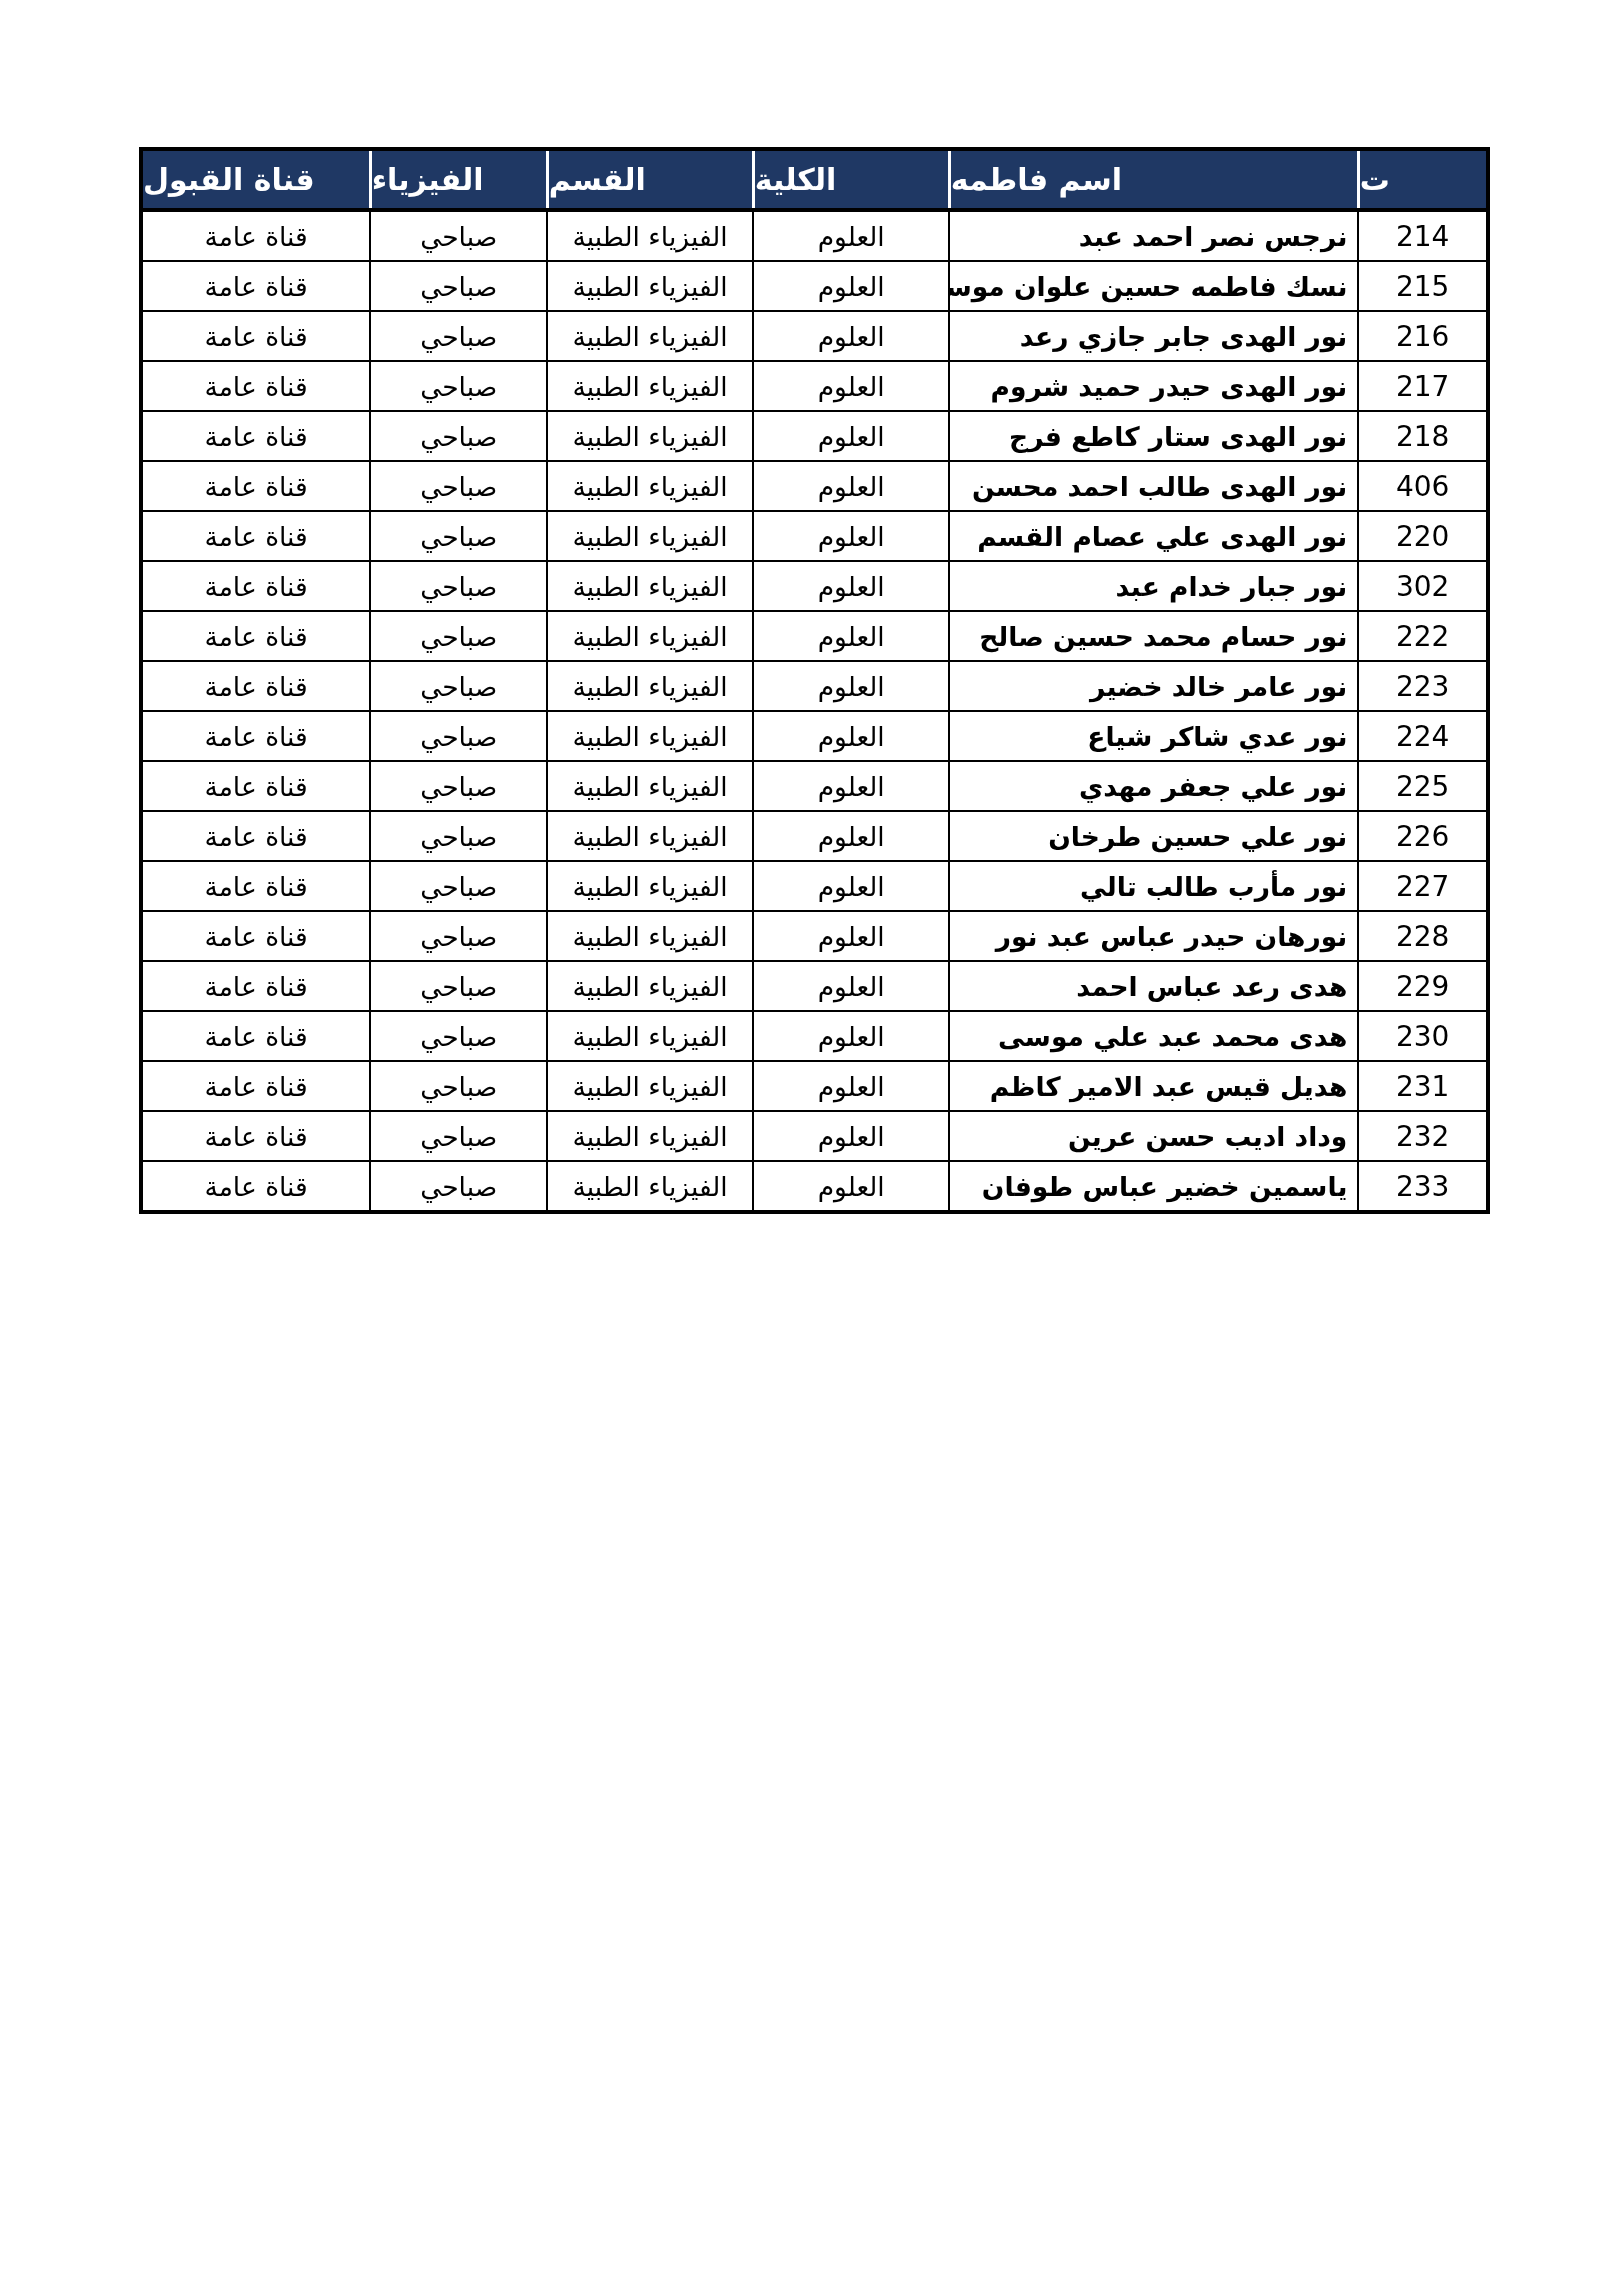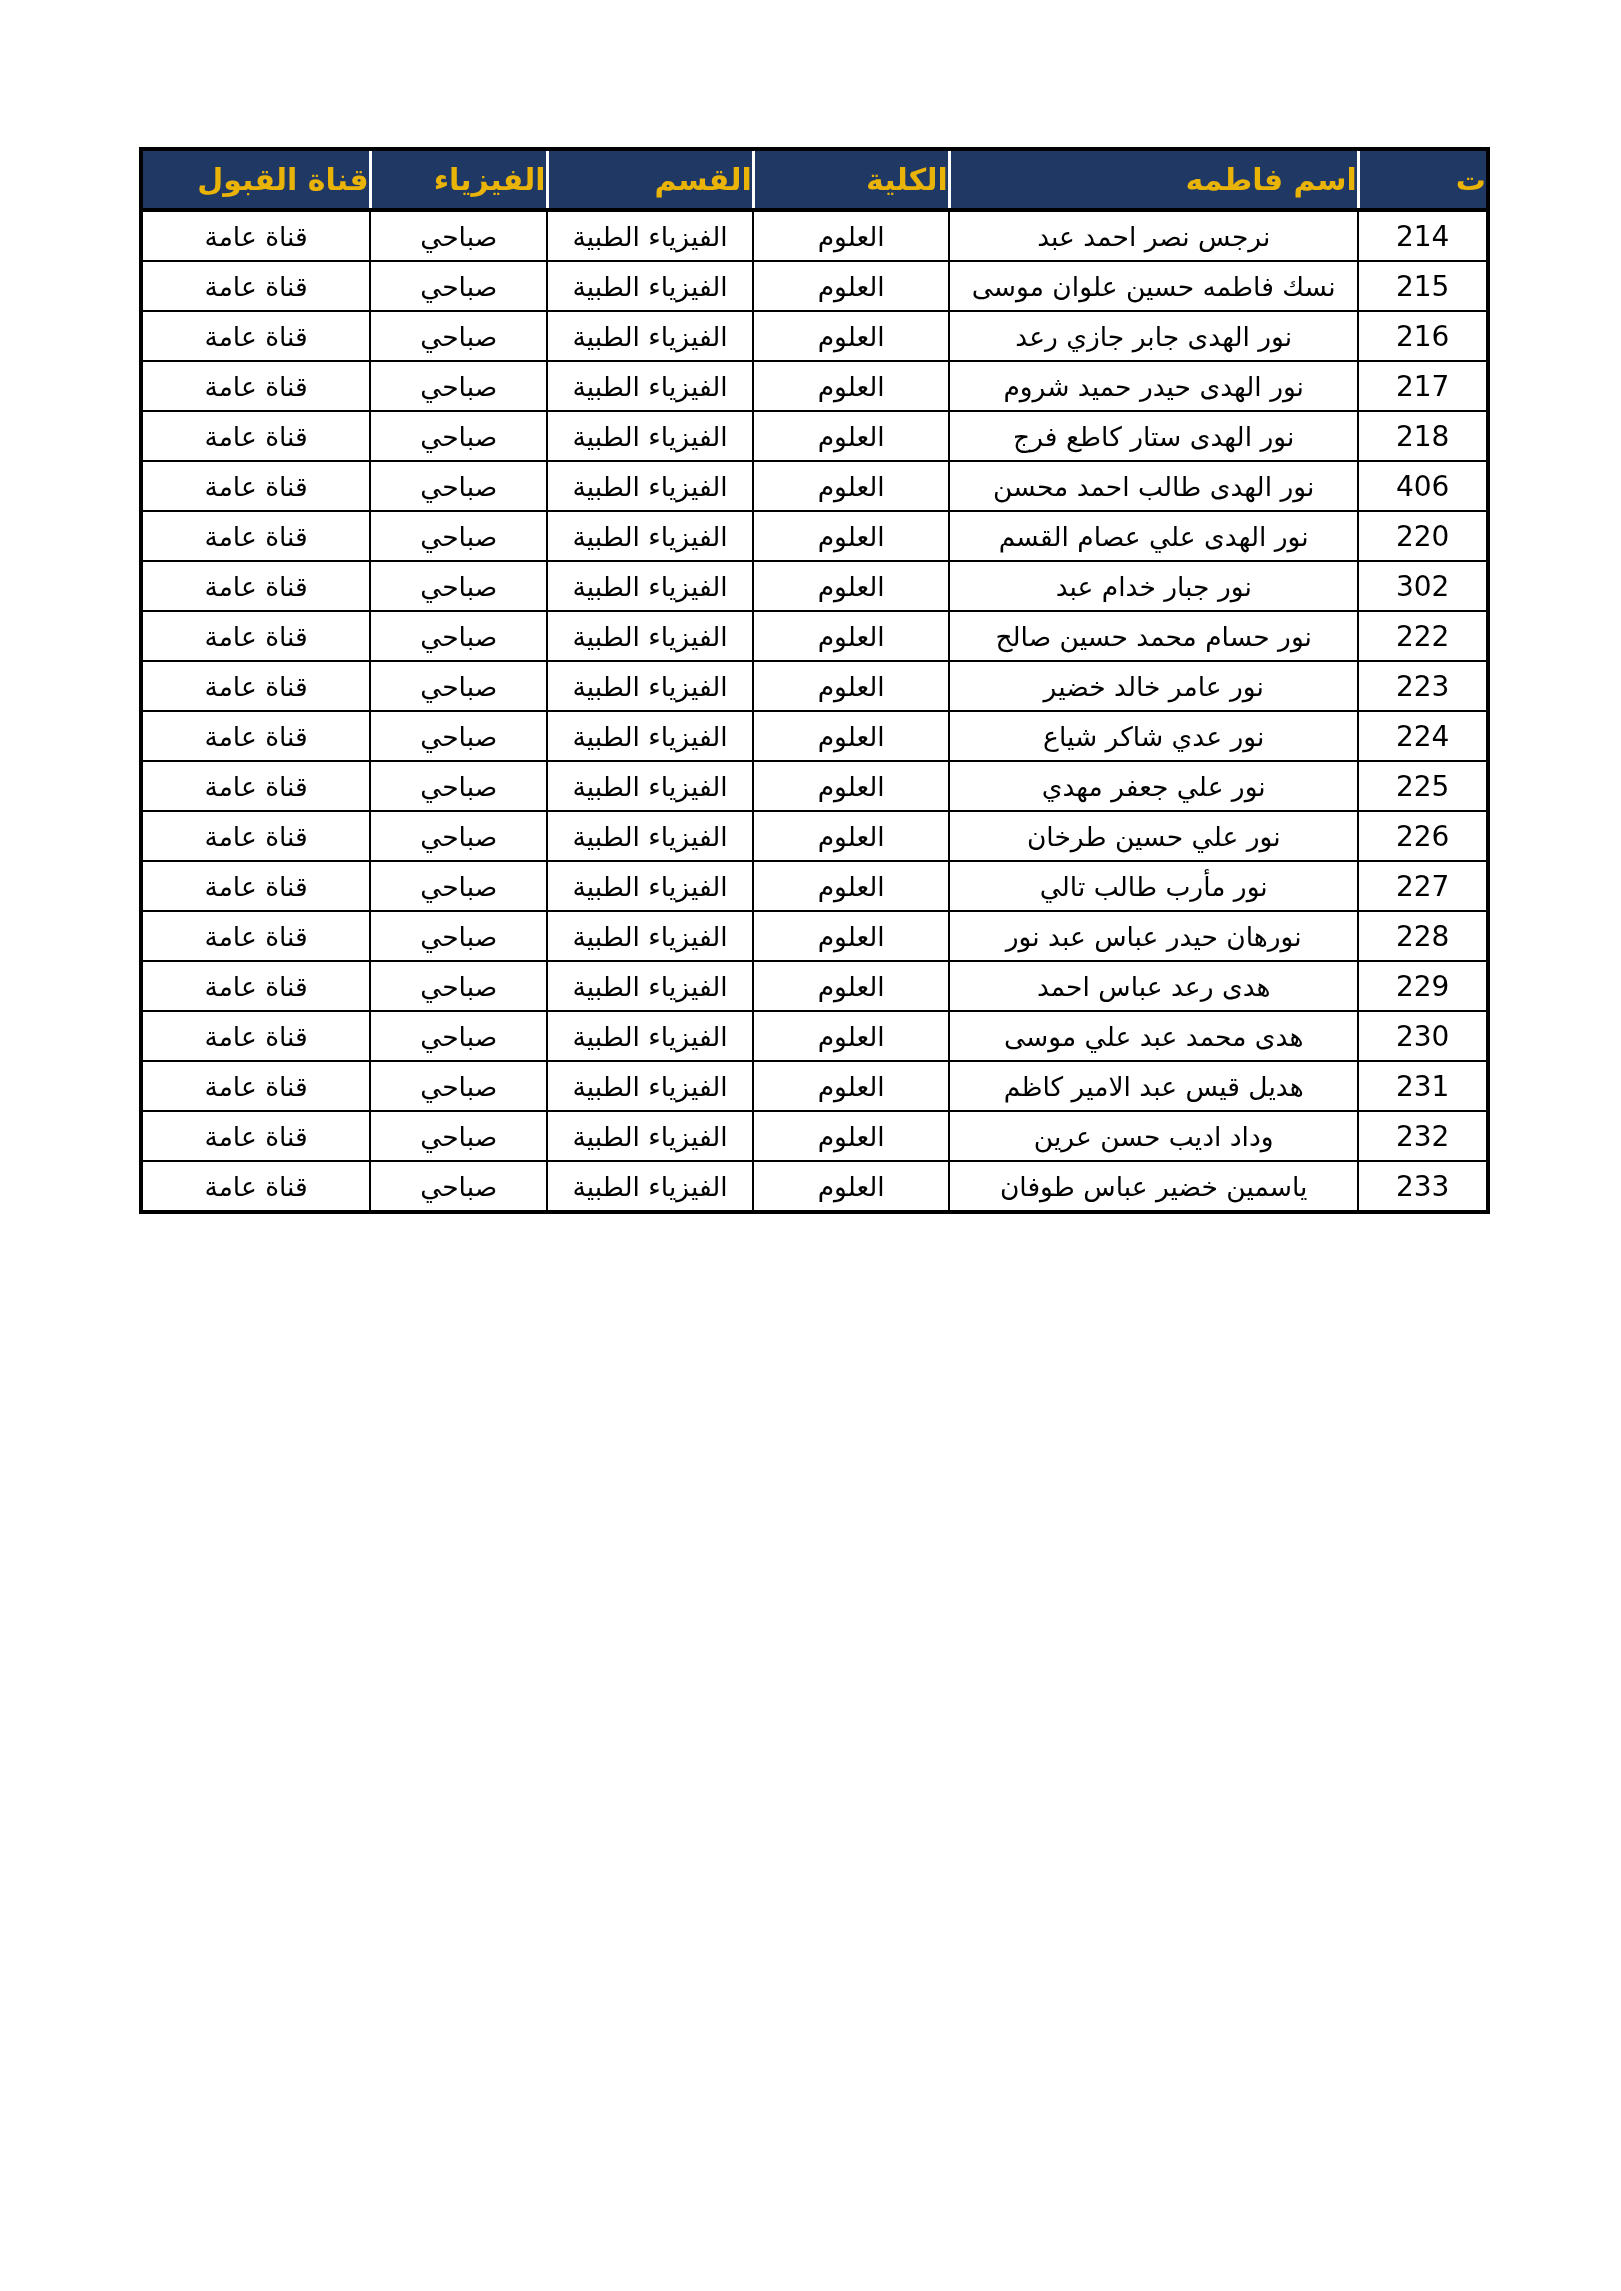--- a/index.html
+++ b/index.html
@@ -29,45 +29,46 @@
   }
   col.c-no      { width: 129px; }
   col.c-name    { width: 407px; }
   col.c-college { width: 195px; }
   col.c-dept    { width: 205px; }
   col.c-study   { width: 176px; }
   col.c-channel { width: 228px; }
 
   th.header-cell {
     background: #1F3864;
-    color: #eab308;
+    color: #ffffff;
     font-size: 30px;
     font-weight: bold;
     height: 57px;
-    text-align: right;
+    text-align: left;
     vertical-align: middle;
     border: 3.9px solid #ffffff;
     border-bottom: 4.9px solid #000000;
     padding: 0;
   }
   td.body-cell {
     background: #ffffff;
     color: #000000;
     font-size: 26.5px;
     height: 48px;
     text-align: center;
     vertical-align: middle;
     border: 2.9px solid #000000;
     padding: 0 3.9px;
     overflow: hidden;
     white-space: nowrap;
   }
   td.cell-name {
-    text-align: center; 
-    padding-right: 4px;
+    text-align: right; 
+    padding-right: 10px;
+    font-weight: bold;
   }
   td.cell-no {
     font-size: 28px;
     direction: ltr;
   }
 </style>
 </head>
 <body>
 
 <div class="table-wrap">

